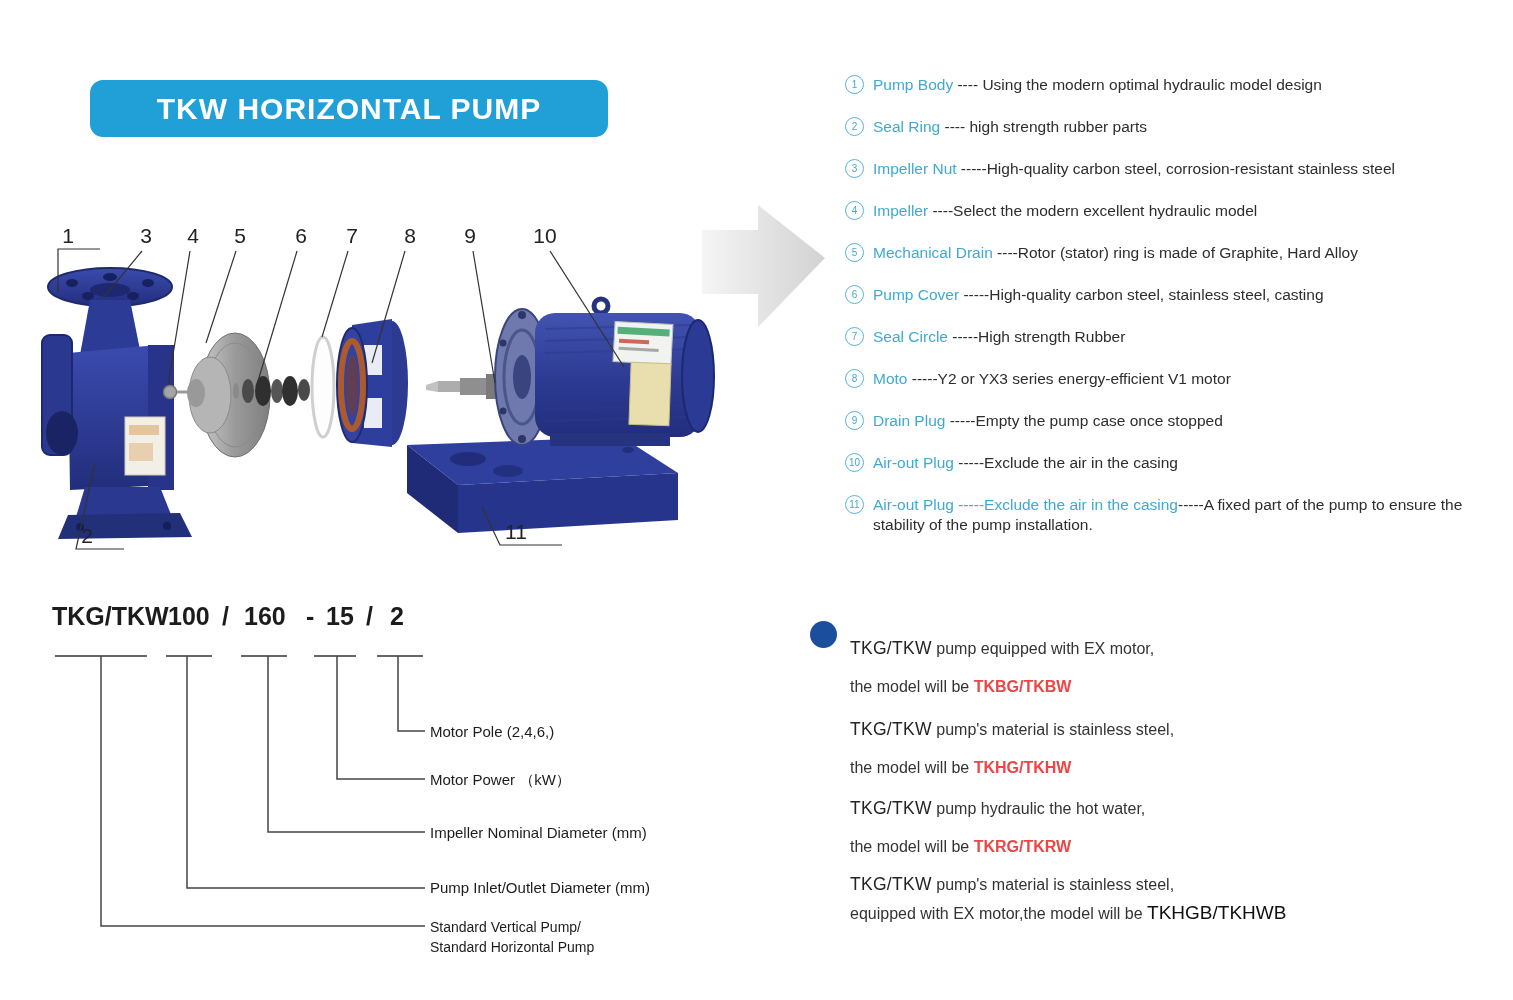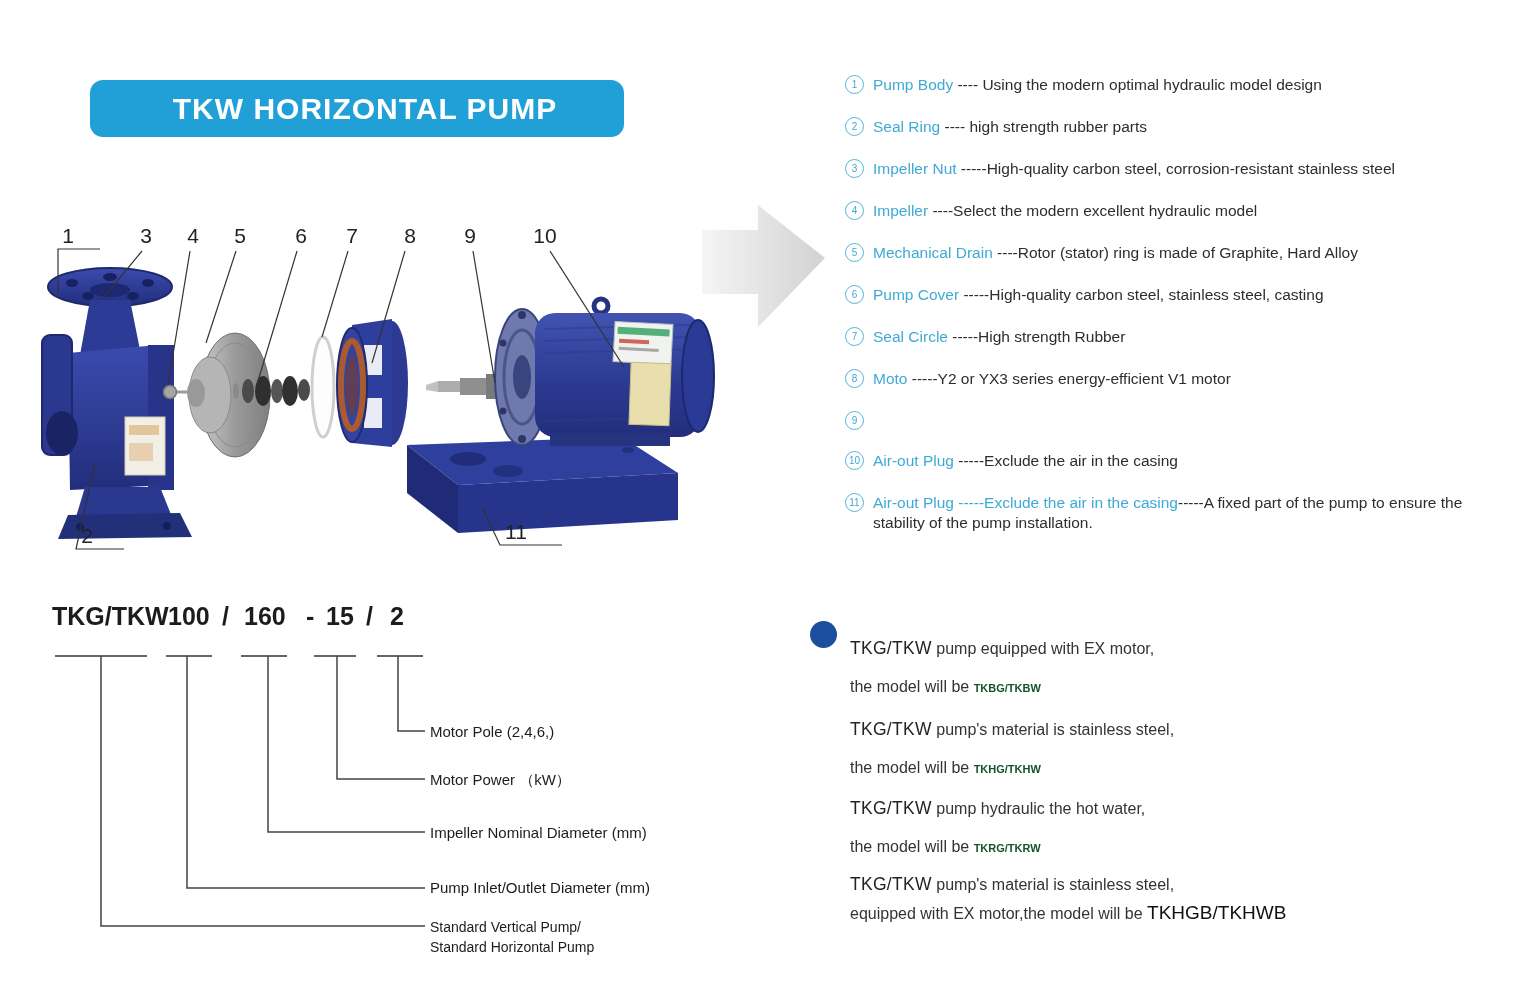--- a/index.html
+++ b/index.html
@@ -7,21 +7,21 @@
     width:1513px;height:1000px;position:relative;overflow:hidden;
     background:#ffffff;
     font-family:"Liberation Sans","DejaVu Sans",sans-serif;
   }
   .abs{position:absolute}
 
   
   .banner{
     position:absolute;left:90px;top:80px;width:518px;height:57px;
     background:#21a0d8;border-radius:13px;
-    display:flex;align-items:center;justify-content:center;padding-left:16px;
+    display:flex;align-items:center;justify-content:center;
   }
   .banner span{color:#fff;font-weight:bold;font-size:30px;letter-spacing:1px}
 
   
   .parts{
     position:absolute;left:845px;top:74px;width:655px;
     list-style:none;margin:0;padding:0;
   }
   .parts li{
     display:flex;gap:8px;margin-bottom:20px;
@@ -41,21 +41,21 @@
   .mlabel{position:absolute;font-weight:normal;font-size:15px;color:#1c1c1c;white-space:nowrap}
   .mlabel-sm{font-size:14px}
 
   
   .bullet{
     position:absolute;left:810px;top:621px;width:27px;height:27px;
     border-radius:50%;background:#1b4e9c;
   }
   .note-line{position:absolute;left:850px;font-size:16px;color:#333;white-space:nowrap}
   .note-prefix{font-size:17.5px;color:#242424;letter-spacing:.3px}
-  .note-model{font-weight:bold;font-size:11px;color:#14532d}
+  .note-model{font-weight:bold;font-size:16px;color:#ef4444}
   .note-model-big{font-weight:normal;font-size:19px;color:#111}
 
   svg text{font-family:"Liberation Sans","DejaVu Sans",sans-serif}
 </style>
 </head>
 <body>
 
 <div class="banner">
   <span>TKW HORIZONTAL PUMP</span>
 </div>
@@ -241,20 +241,21 @@
   <li>
     <span class="cnum">7</span>
     <p class="ptext"><span class="pname">Seal Circle</span><span class="pdesc"> -----High strength Rubber</span></p>
   </li>
   <li>
     <span class="cnum">8</span>
     <p class="ptext"><span class="pname">Moto</span><span class="pdesc"> -----Y2 or YX3 series energy-efficient V1 motor</span></p>
   </li>
   <li>
     <span class="cnum">9</span>
+    <p class="ptext"><span class="pname">Drain Plug</span><span class="pdesc"> -----Empty the pump case once stopped</span></p>
   </li>
   <li>
     <span class="cnum">10</span>
     <p class="ptext"><span class="pname">Air-out Plug</span><span class="pdesc"> -----Exclude the air in the casing</span></p>
   </li>
   <li>
     <span class="cnum">11</span>
     <p class="ptext"><span class="pname">Air-out Plug</span><span class="pcyan"> -----Exclude the air in the casing</span><span class="pdesc">-----A fixed part of the pump to ensure the stability of the pump installation.</span></p>
   </li>
 </ul>

